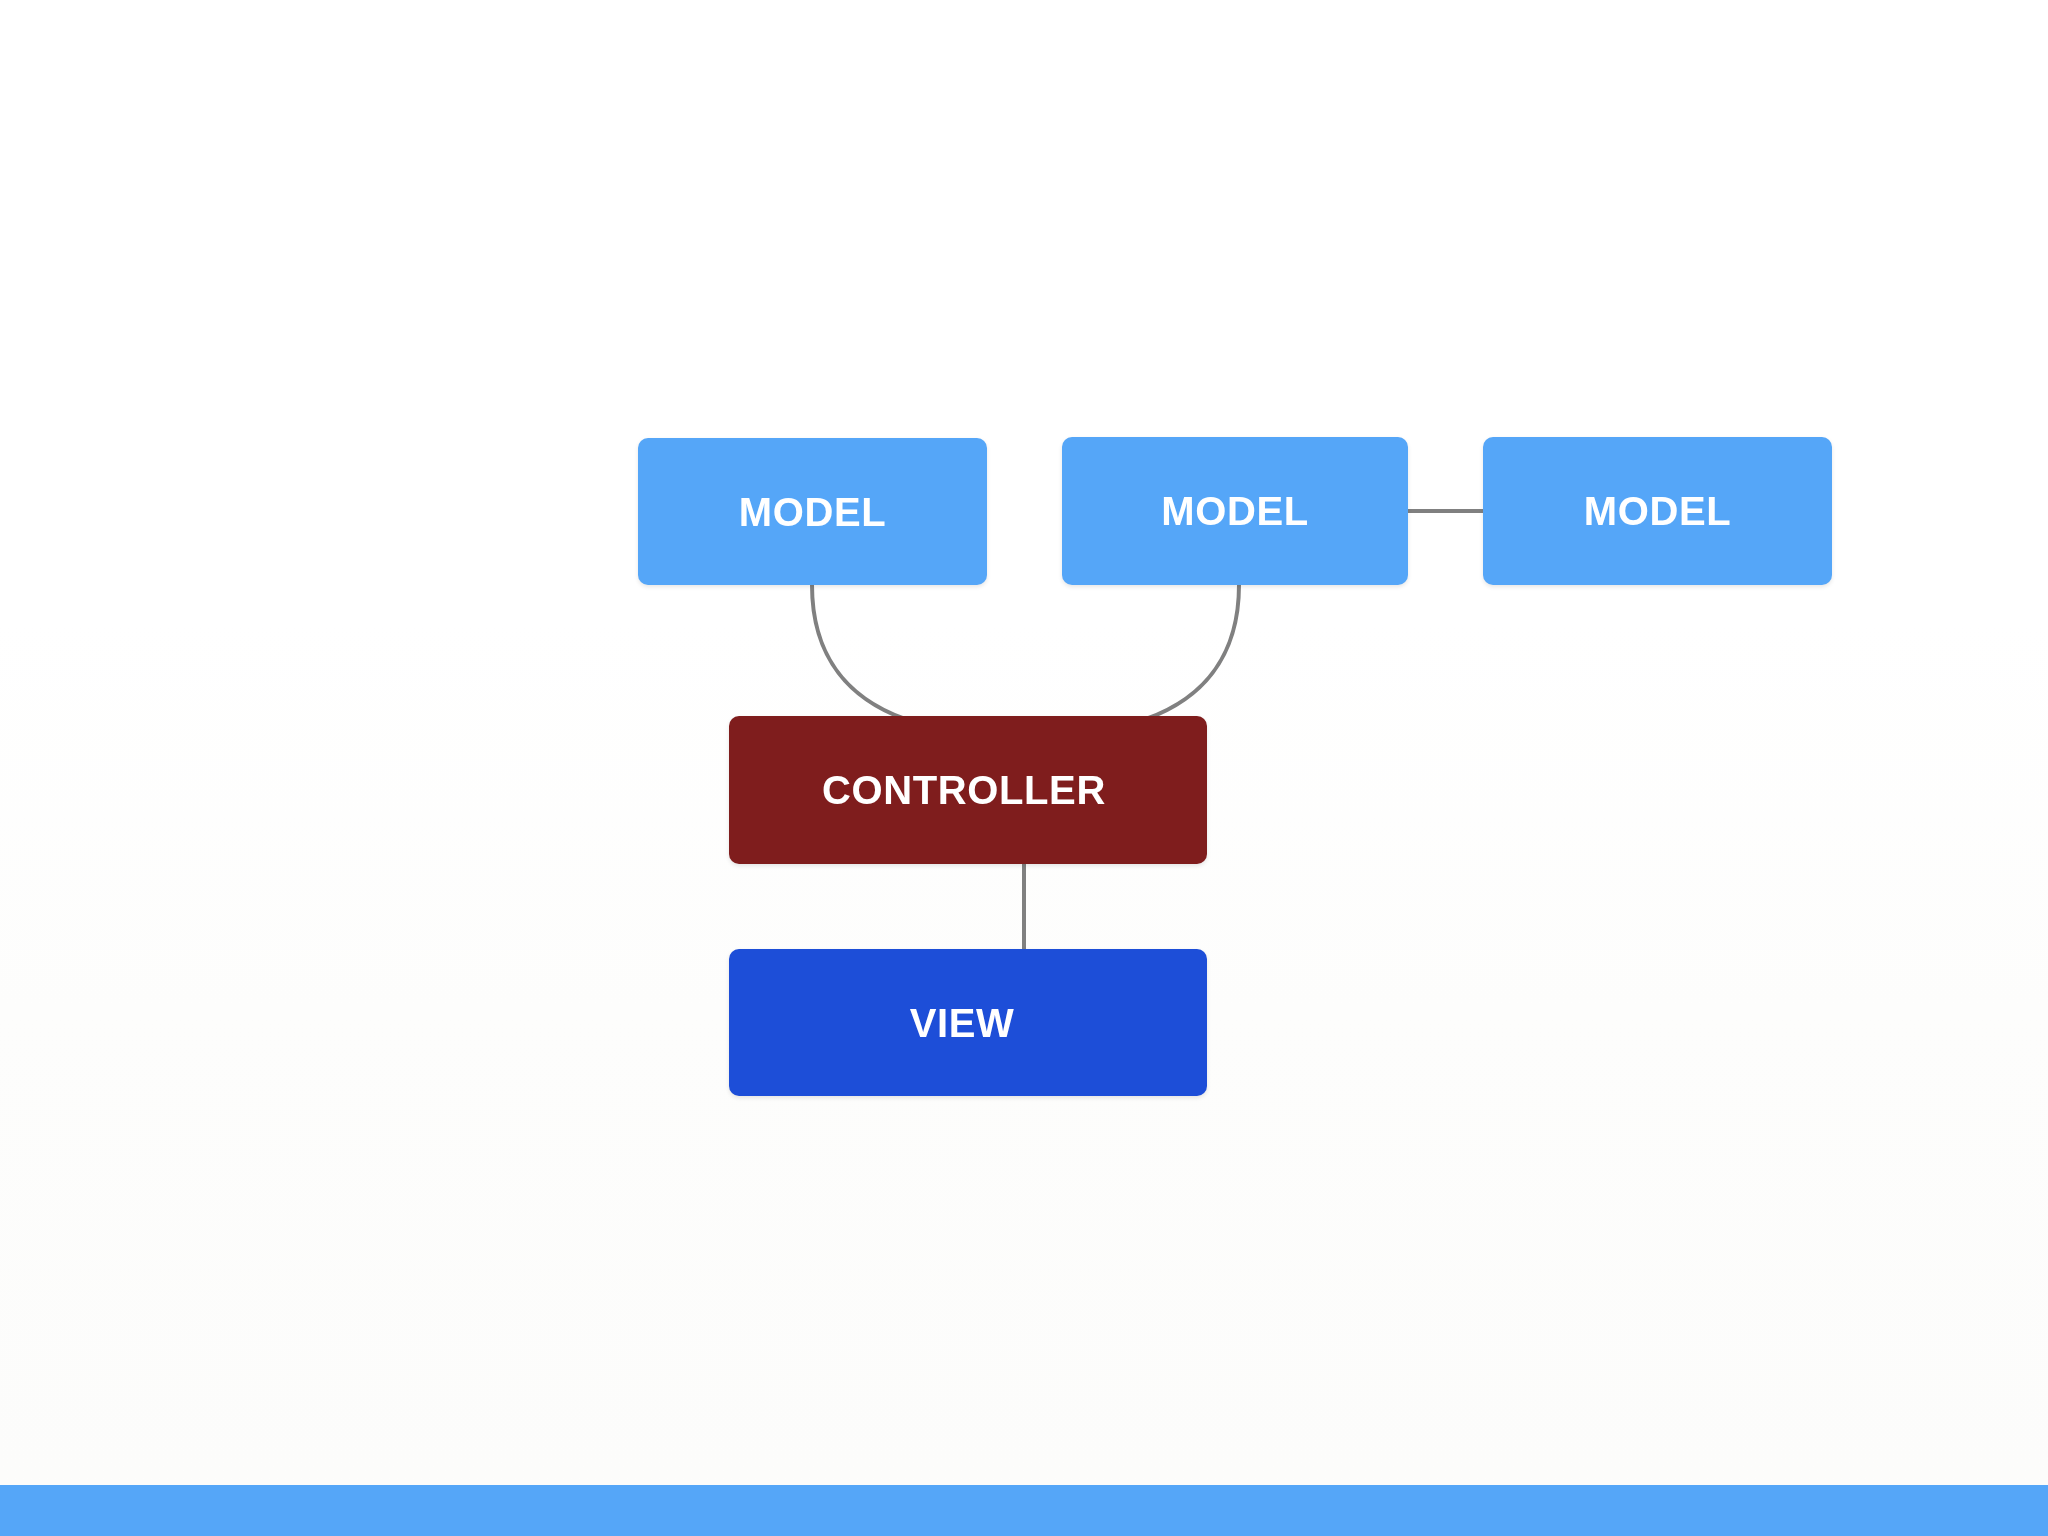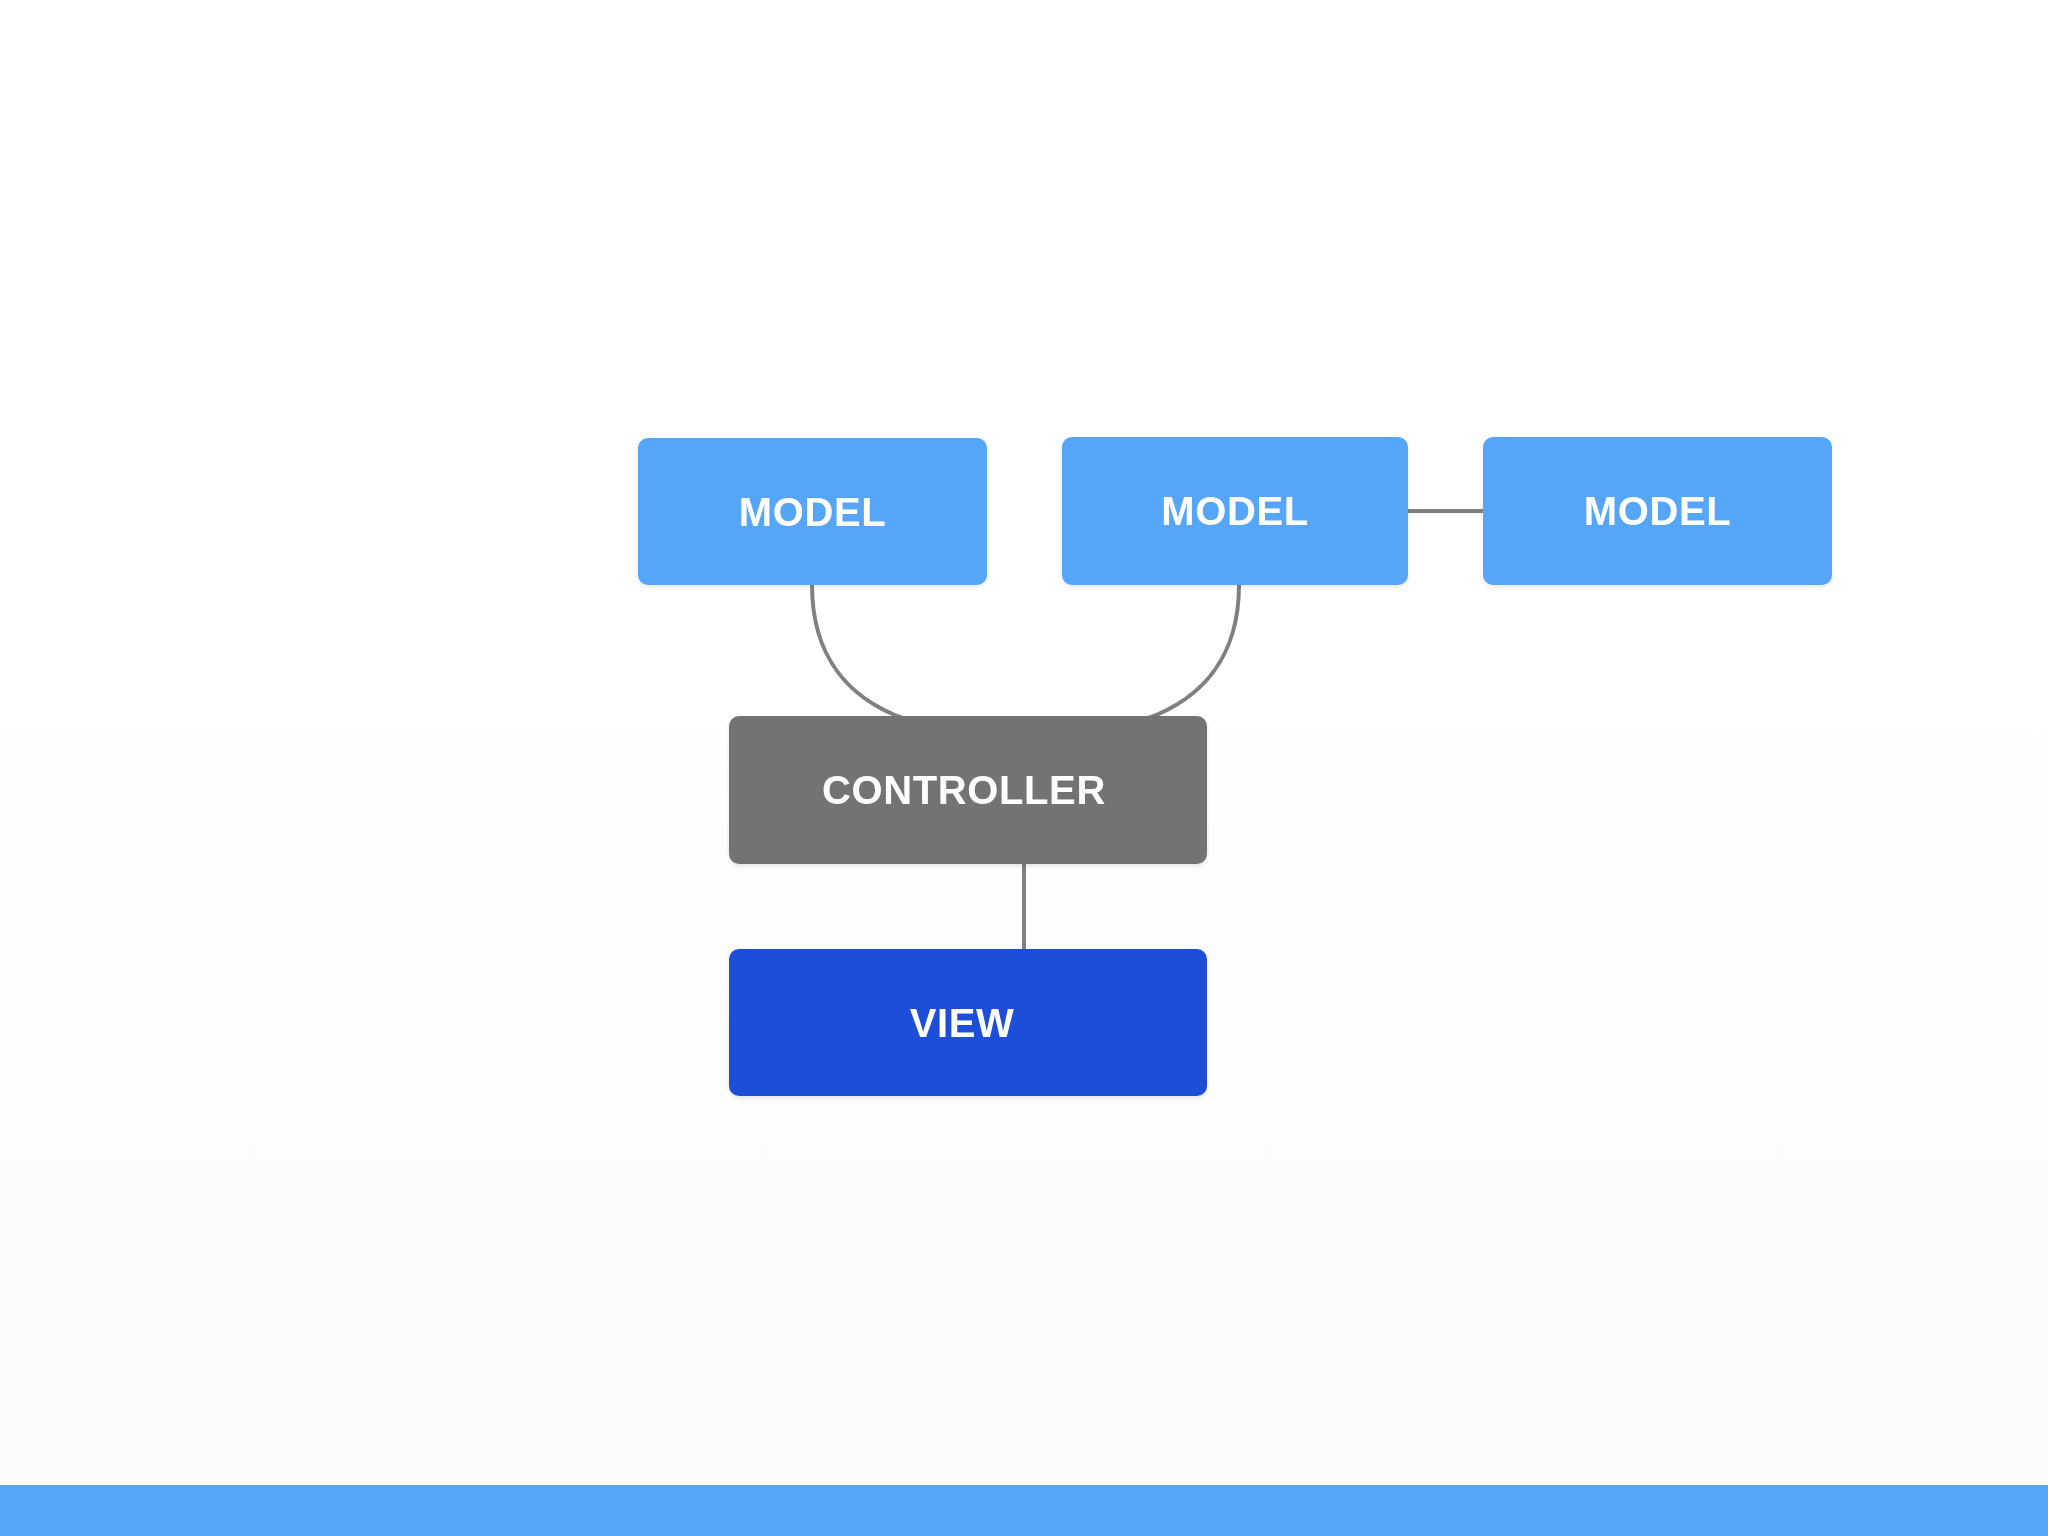--- a/index.html
+++ b/index.html
@@ -95,21 +95,21 @@
   </div>
 
   <div class="node" id="model-2" style="background: rgb(85, 166, 248); color: rgb(255, 255, 255);">
     <span class="node-label">MODEL</span>
   </div>
 
   <div class="node" id="model-3" style="background: rgb(85, 166, 248); color: rgb(255, 255, 255);">
     <span class="node-label">MODEL</span>
   </div>
 
-  <div class="node" id="controller" style="background: #737373; color: rgb(255, 255, 255);">
+  <div class="node" id="controller" style="background: #7f1d1d; color: rgb(255, 255, 255);">
     <span class="node-label">CONTROLLER</span>
   </div>
 
   <div class="node" id="view" style="background: #1d4ed8; color: rgb(255, 255, 255);">
     <span class="node-label">VIEW</span>
   </div>
 
   <div id="bottom-bar" style="background: rgb(85, 166, 248);"></div>
 
 </div>

